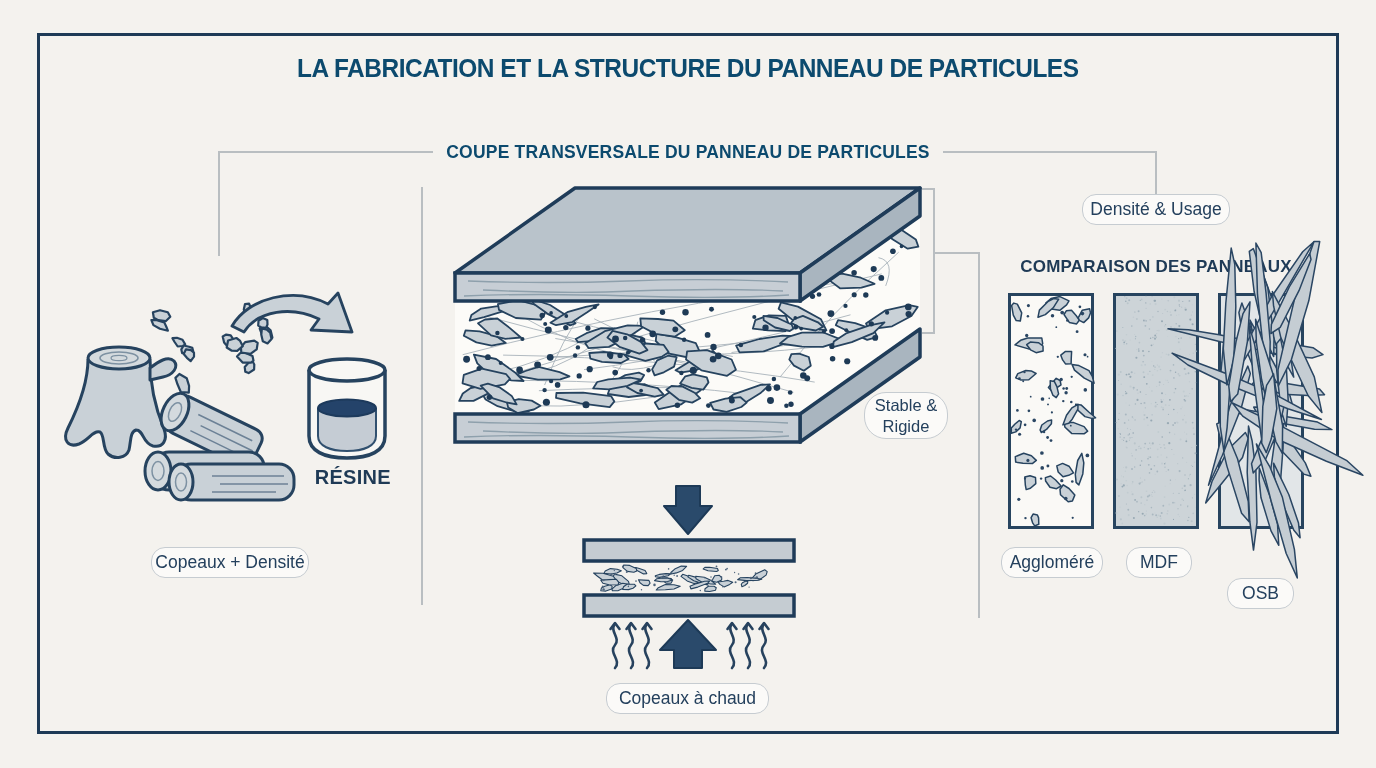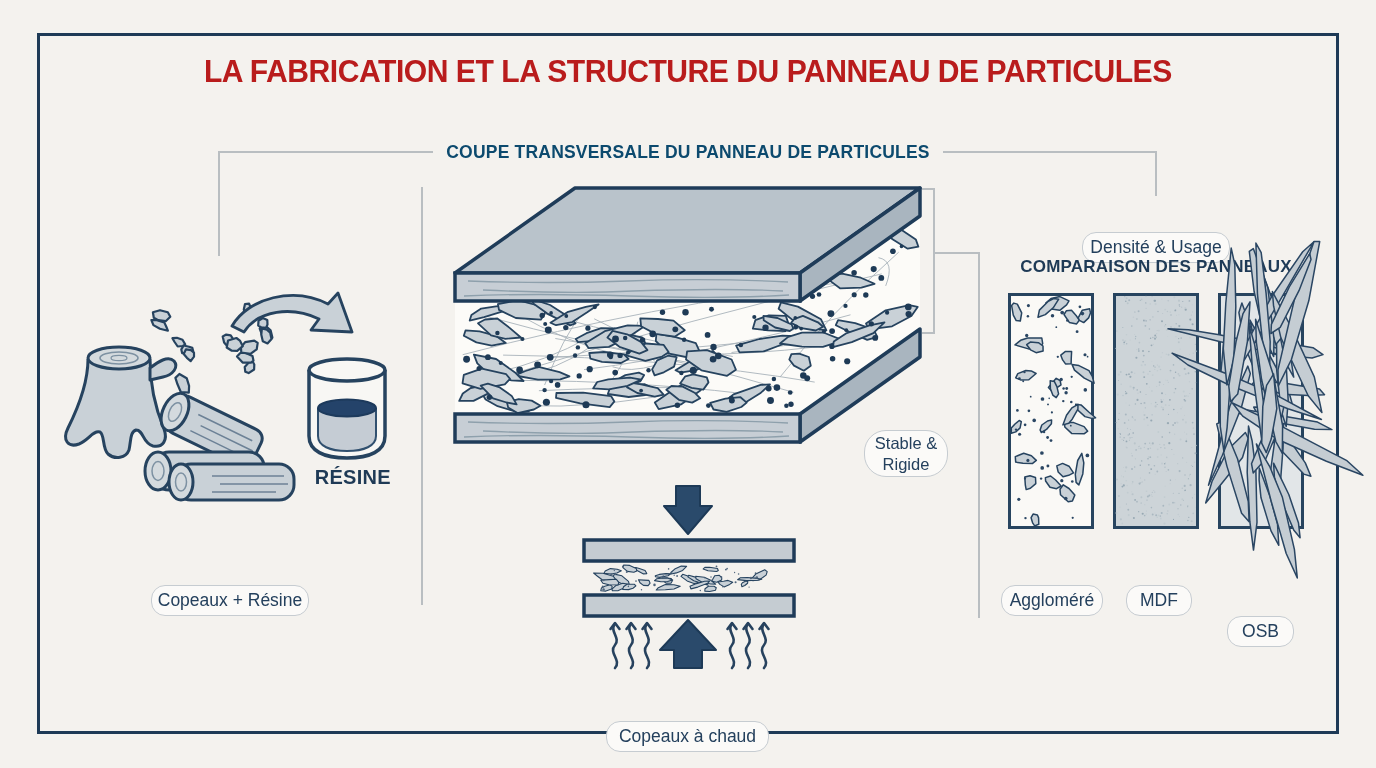--- a/index.html
+++ b/index.html
@@ -5,35 +5,35 @@
   html,body{margin:0;padding:0;background:#e9e8e4;}
   .stage{
     position:relative;width:1376px;height:768px;overflow:hidden;
     background:#f4f2ee;
     font-family:"Liberation Sans", sans-serif;
     color:#1e3a56;
   }
   .frame{position:absolute;left:37px;top:33px;width:1296px;height:695px;border:3px solid #1e3a56;}
   .title{
     position:absolute;left:0;right:0;top:53px;text-align:center;
-    font-size:32px;font-weight:800;color:#b91c1c;letter-spacing:-.5px;white-space:nowrap;
+    font-size:26px;font-weight:800;color:#0c4a6e;letter-spacing:-.5px;white-space:nowrap;
   }
   .title span{display:inline-block;transform:scaleX(.94);transform-origin:center;}
   .section-heading{
     position:absolute;left:0;right:0;top:142px;text-align:center;
     font-size:17.5px;font-weight:700;color:#0c4a6e;letter-spacing:.2px;
   }
   .comp-heading{
     position:absolute;left:1006px;top:257px;width:300px;text-align:center;
     font-size:17px;font-weight:700;color:#1e3a56;letter-spacing:.2px;
   }
   .line{position:absolute;background:#b9bec1;}
   .pill{
     position:absolute;background:#fbfaf8;border:1.5px solid #c6ccd1;border-radius:14px;
-    color:#24405d;font-size:17.5px;text-align:center;box-sizing:border-box;margin-top:38px;
+    color:#24405d;font-size:17.5px;text-align:center;box-sizing:border-box;
   }
   .pill.one-line{height:31px;line-height:28px;}
   .pill.two-line{border-radius:22px;font-size:16.5px;line-height:21px;padding-top:2px;}
   .resine-label{
     position:absolute;left:305px;top:466px;width:86px;text-align:right;
     font-size:20px;font-weight:700;color:#1e3a56;letter-spacing:.3px;
   }
   .panel{
     position:absolute;top:293px;width:86px;height:236px;box-sizing:border-box;
     border:3px solid #27445f;background:#faf9f6;
@@ -118,21 +118,21 @@
     <g>
       <path d="M247,90 L247,156 C247,171 262,178 285,178 C308,178 323,171 323,156 L323,90" fill="#f8f7f4" stroke="#26435f" stroke-width="3.5"></path>
       <ellipse cx="285" cy="90" rx="38" ry="11" fill="#f8f7f4" stroke="#26435f" stroke-width="3.5"></ellipse>
       <path d="M256,128 L256,156 C256,166 268,171 285,171 C302,171 314,166 314,156 L314,128" fill="#c5ccd4" stroke="#31506f" stroke-width="2"></path>
       <ellipse cx="285" cy="128" rx="29" ry="8.5" fill="#24436a" stroke="#1d3a5c" stroke-width="2"></ellipse>
     </g>
   </svg>
 
   <div class="resine-label">RÉSINE</div>
 
-  <div class="pill one-line" style="left:151px;top:547px;width:158px;">Copeaux + Résine</div>
+  <div class="pill one-line" style="left:151px;top:547px;width:158px;">Copeaux + Densité</div>
 
   <svg id="xsec" style="position:absolute;left:428px;top:172px;" width="500" height="275" viewBox="0 0 500 275">
     <defs>
       <clipPath id="midClip">
           <path d="M27,129 L372,129 L492,44 L492,157 L372,242 L27,242 Z"></path>
         </clipPath>
     </defs>
 
     <path d="M27,129 L372,129 L492,44 L492,157 L372,242 L27,242 Z" fill="#fcfbf8"></path>
     <g id="xsec-mid" clip-path="url(#midClip)">

